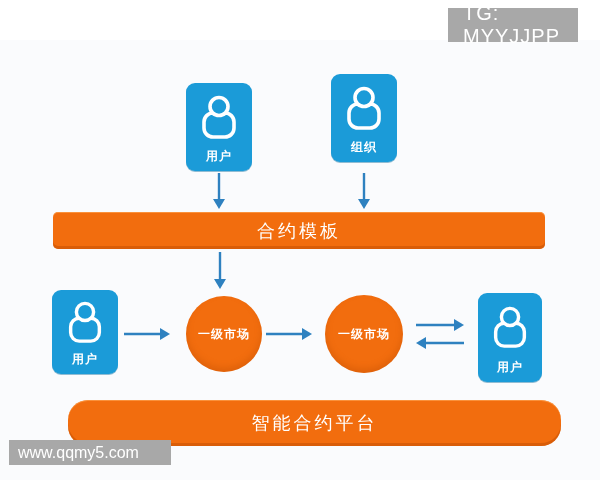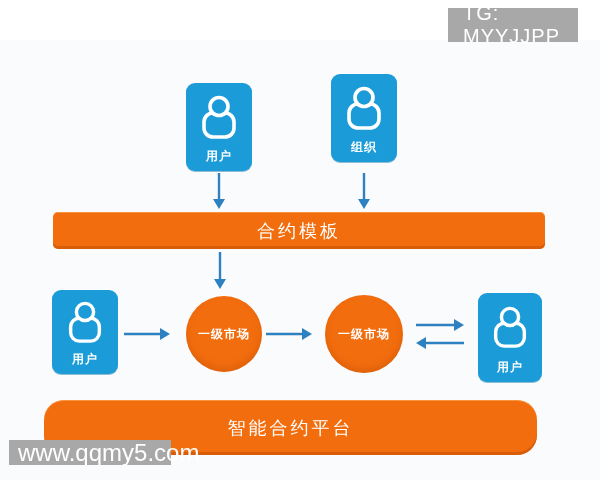--- a/index.html
+++ b/index.html
@@ -15,21 +15,21 @@
   .abs{position:absolute;}
 
   
   .gray-badge{
     background:var(--gray,#a8a8a8);
     color:#ffffff;
     display:flex;align-items:center;
     box-sizing:border-box;
   }
   .tg-badge{left:448px;top:8px;width:130px;height:34px;font-size:20px;padding-left:15px;letter-spacing:1px;}
-  .site-badge{left:9px;top:440px;width:162px;height:25px;font-size:24px;padding-left:9px;}
+  .site-badge{left:9px;top:440px;width:162px;height:25px;font-size:16px;padding-left:9px;}
 
   
   .person-card{
     background:var(--blue,#1b9bd8);
     border-radius:9px;
     display:flex;flex-direction:column;align-items:center;
     box-shadow:0 1px 0 rgba(16,110,160,.45);
   }
   .person-card .icon-wrap{flex:1;display:flex;align-items:center;justify-content:center;width:100%;}
   .person-card svg{display:block;}
@@ -49,21 +49,21 @@
   
   .orange-bar{
     background:var(--orange,#f26d0e);
     border-radius:5px;
     color:#ffffff;
     display:flex;align-items:center;justify-content:center;
     font-size:18px;letter-spacing:3px;
     box-shadow:inset 0 -3px 0 rgba(196,80,4,.55), inset 0 1px 0 rgba(255,170,90,.6);
   }
   .template-bar{left:53px;top:212px;width:492px;height:37px;}
-  .platform-bar{left:44px;top:400px;width:493px;height:55px;border-radius:20px;}
+  .platform-bar{left:68px;top:400px;width:493px;height:46px;border-radius:20px;}
 
   
   .market-circle{
     background:var(--orange,#f26d0e);
     border-radius:50%;
     color:#ffffff;
     display:flex;align-items:center;justify-content:center;
     font-size:12px;font-weight:bold;letter-spacing:1px;
     box-shadow:inset 0 -4px 6px rgba(196,80,4,.4);
     text-align:center;

